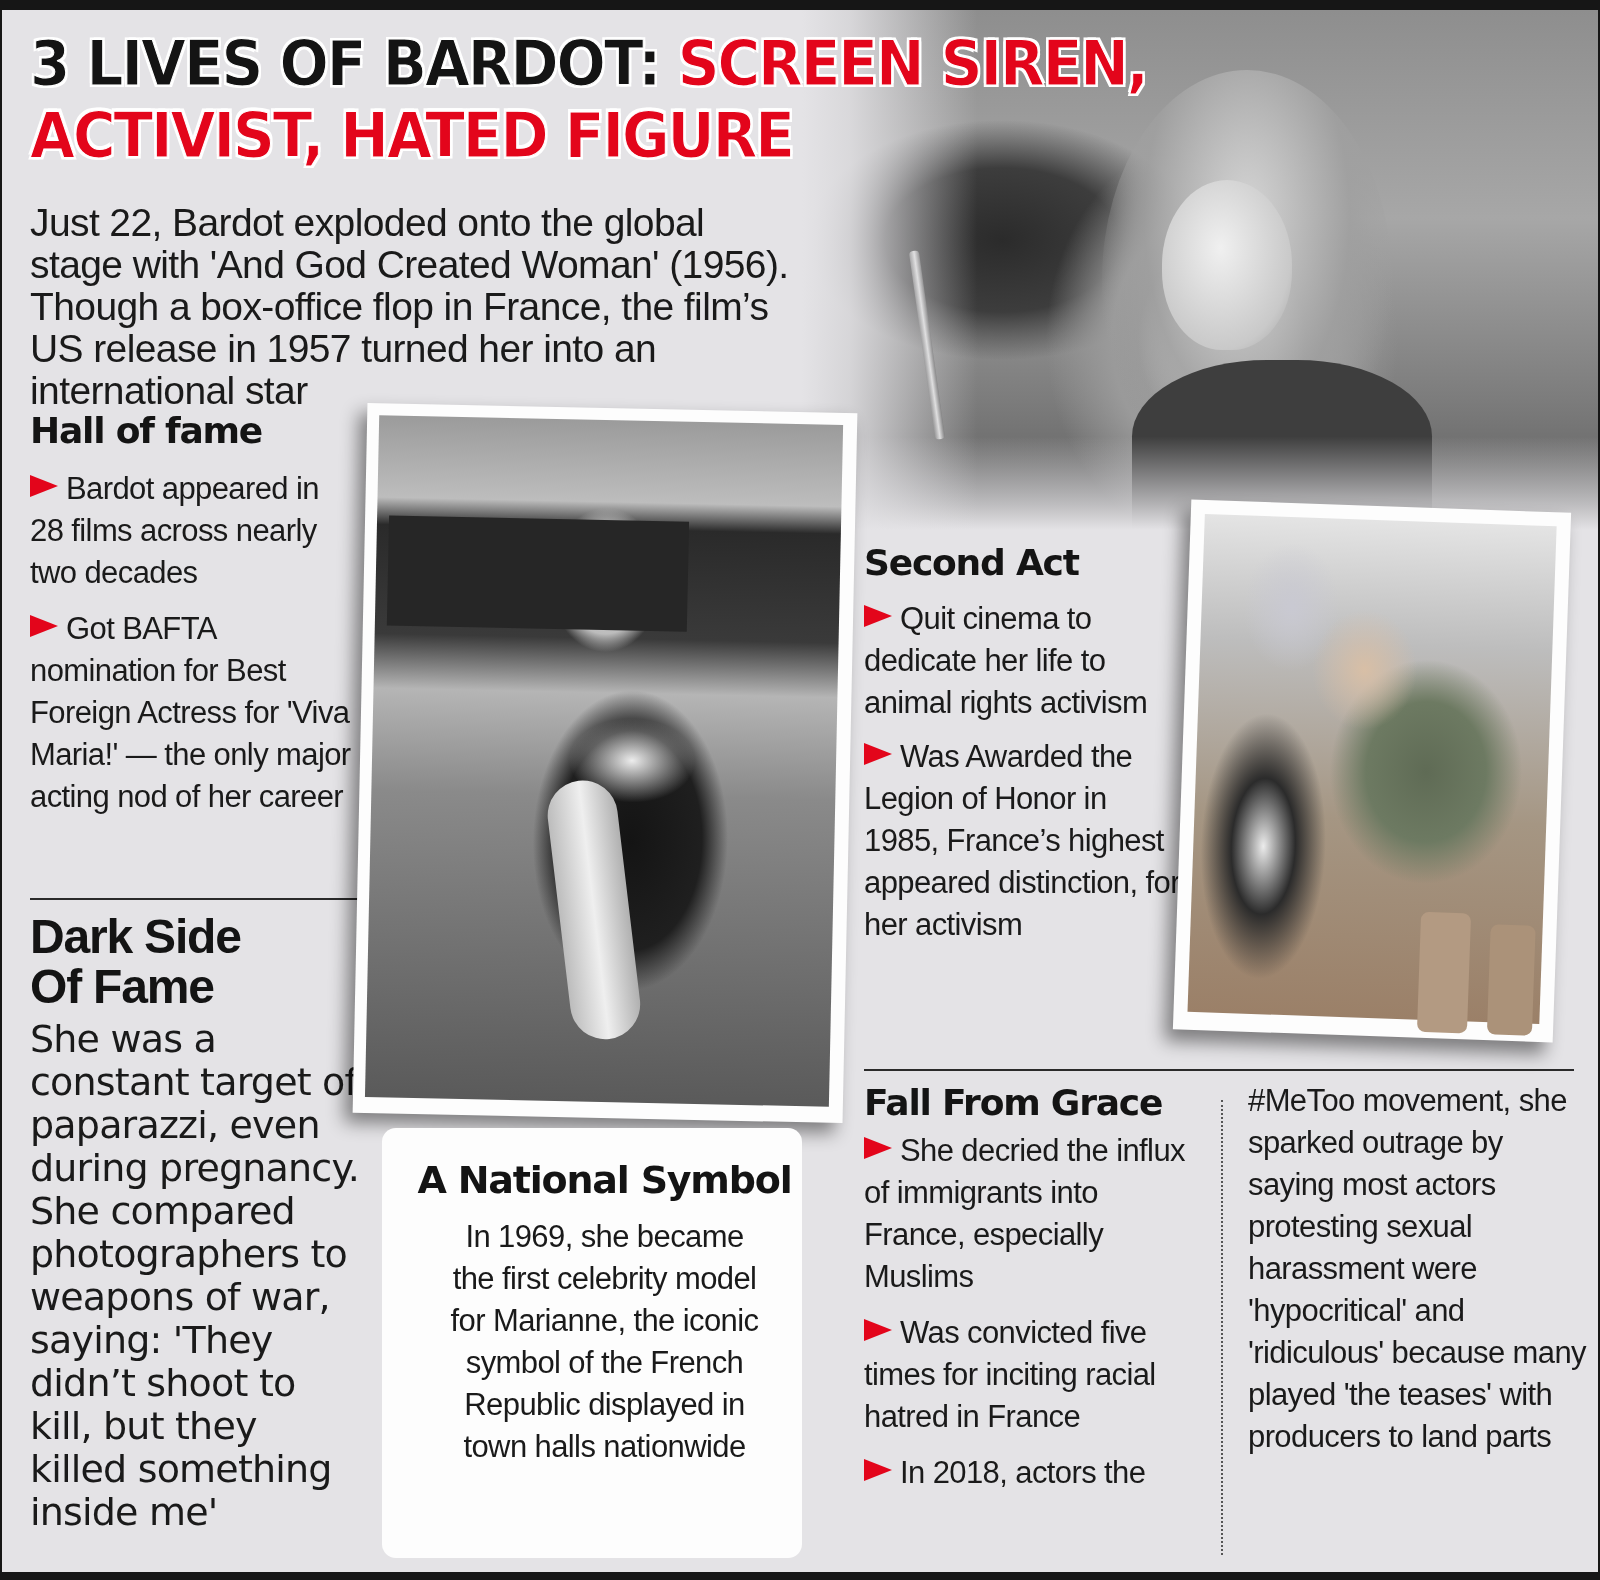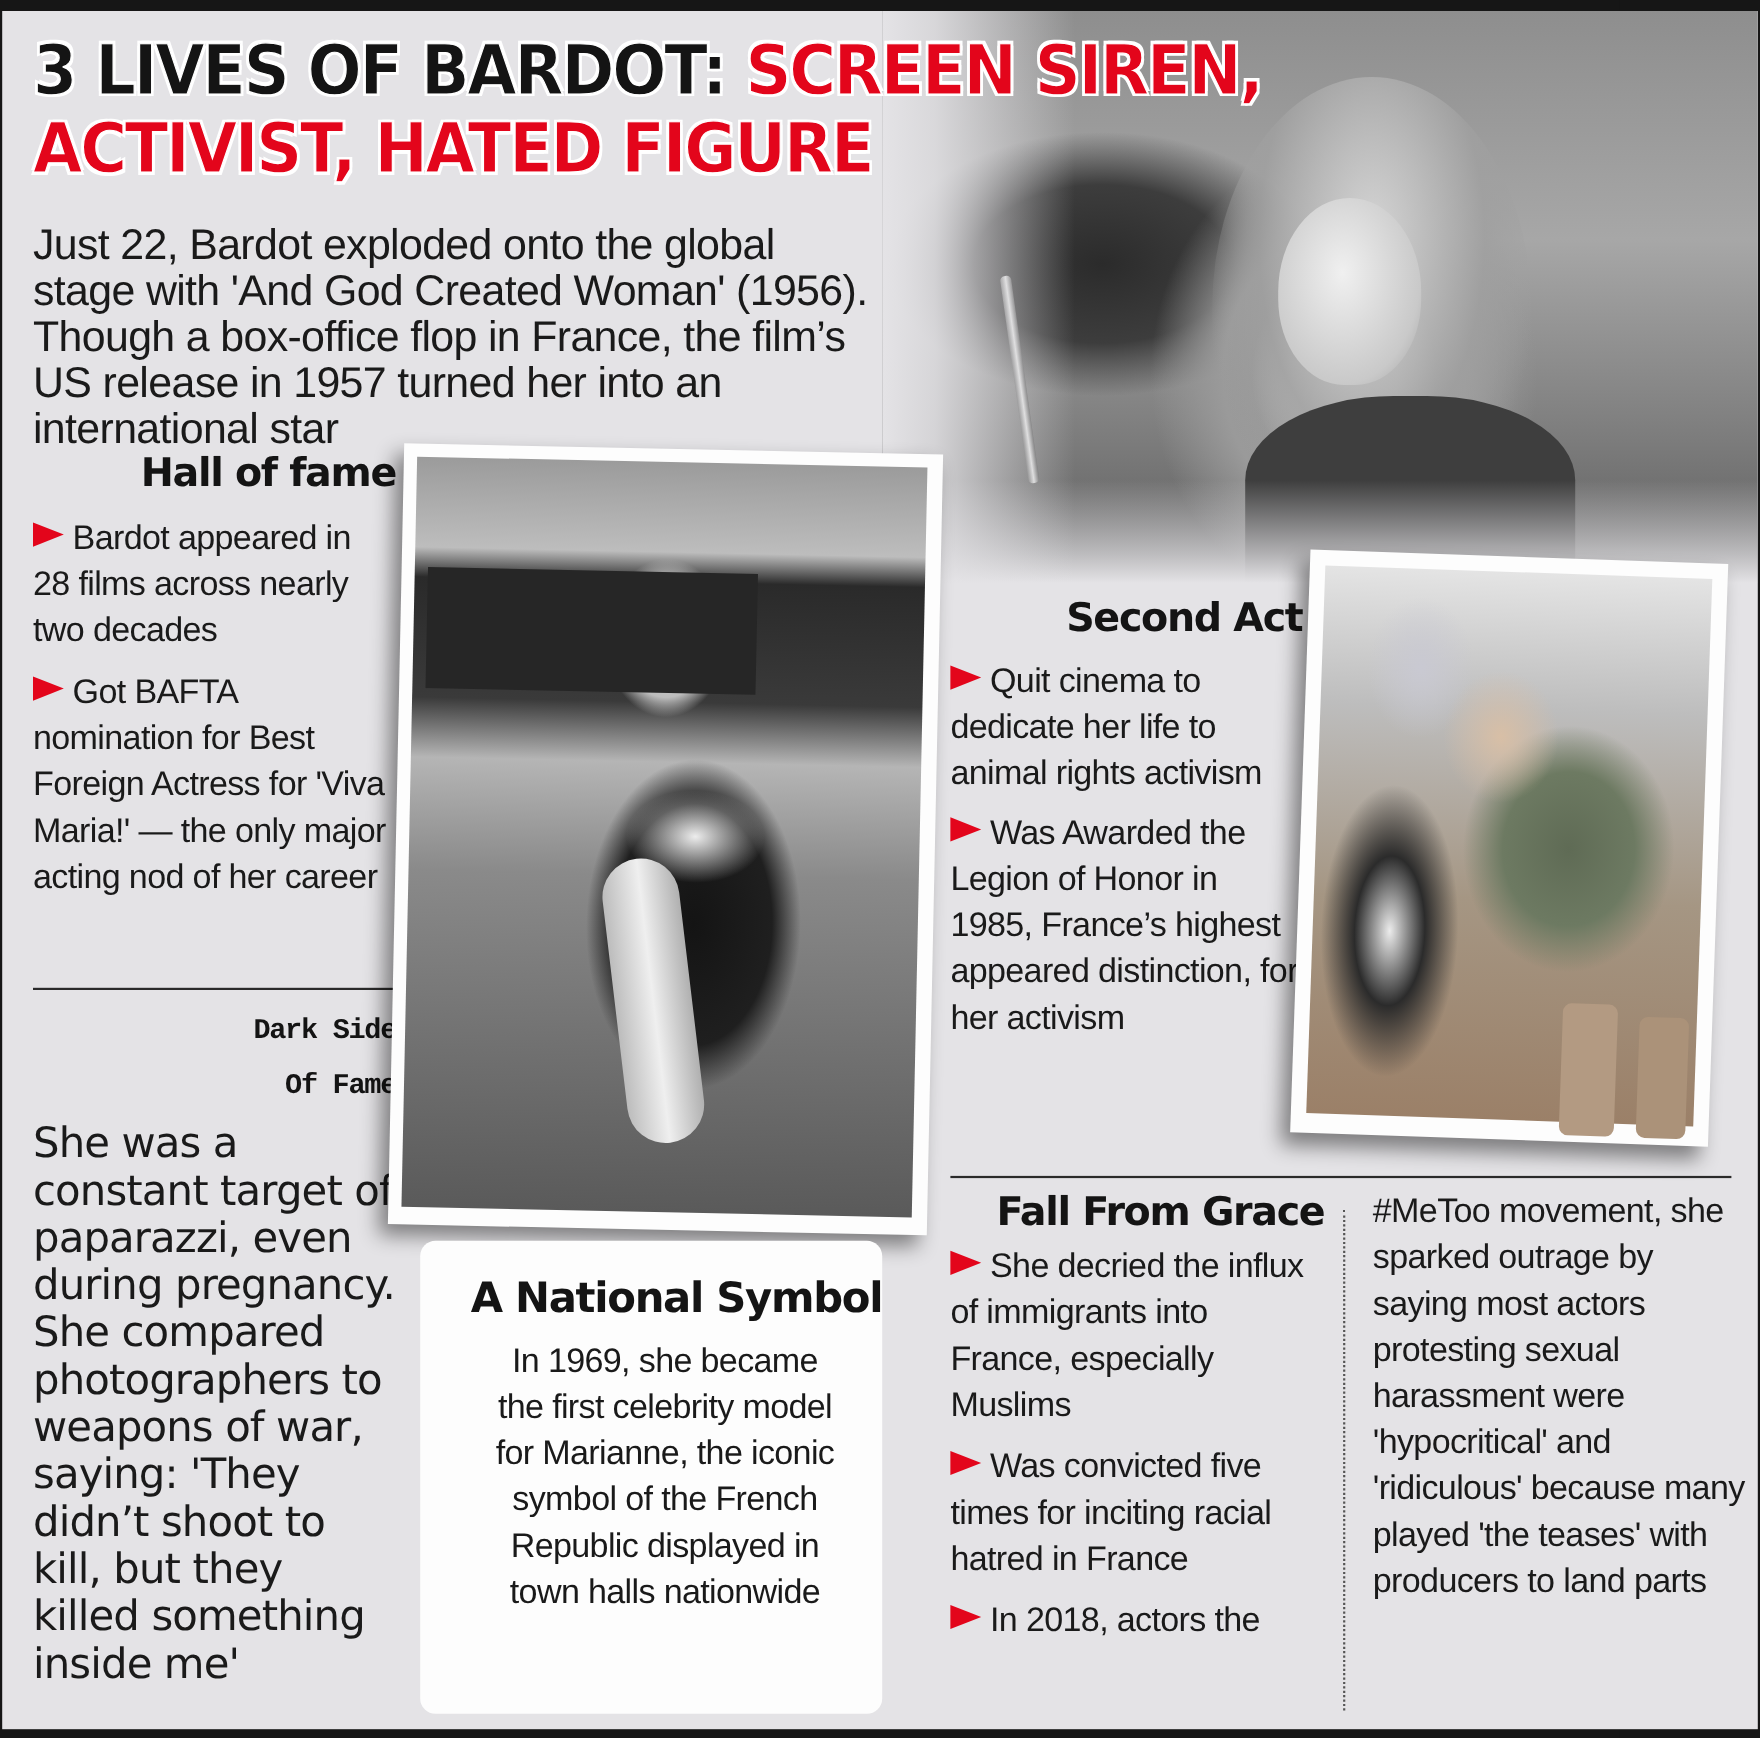--- a/index.html
+++ b/index.html
@@ -66,34 +66,34 @@
   .title .red { color: #e3051b; }
 
   .intro {
     position: absolute; left: 28px; top: 192px; width: 760px;
     font-size: 39px; line-height: 42px; color: #1a1a1a;
     letter-spacing: -0.6px;
   }
 
   h2 {
     font-family: "DejaVu Sans", sans-serif; font-weight: bold;
-    font-size: 36px; line-height: 46px; letter-spacing: -1.2px; color: #141414; text-align: right;
+    font-size: 36px; line-height: 46px; letter-spacing: -1.2px; color: #141414;
   }
   .body-txt { font-size: 31px; line-height: 42px; letter-spacing: -0.6px; color: #1a1a1a; }
   .bullet { margin-top: 14px; }
   .arrow {
     display: inline-block; width: 0; height: 0; margin-right: 8px; vertical-align: 2px;
     border-top: 11px solid transparent; border-bottom: 11px solid transparent;
     border-left: 28px solid #e3051b;
   }
 
   .hall { position: absolute; left: 28px; top: 398px; width: 330px; }
   .rule1 { position: absolute; left: 28px; top: 888px; width: 334px; height: 2px; background: #2a2a2a; }
   .dark { position: absolute; left: 28px; top: 902px; width: 330px; }
-  .dark h2 { font-family: Liberation Mono, monospace; font-size: 26px; line-height: 50px; }
+  .dark h2 { font-family: Liberation Sans, sans-serif; font-size: 48px; line-height: 50px; }
   .dark .body-txt { font-family: "DejaVu Sans", sans-serif; font-size: 38px; line-height: 43px; letter-spacing: -0.8px; margin-top: 6px; }
 
   
   .polaroid1 {
     position: absolute; left: 358px; top: 398px; width: 490px; height: 710px;
     background: #fdfdfd; transform: rotate(1.2deg);
     box-shadow: -8px 10px 18px rgba(0,0,0,0.45);
   }
   .polaroid1 .img {
     position: absolute; left: 12px; top: 12px; right: 14px; bottom: 16px;

